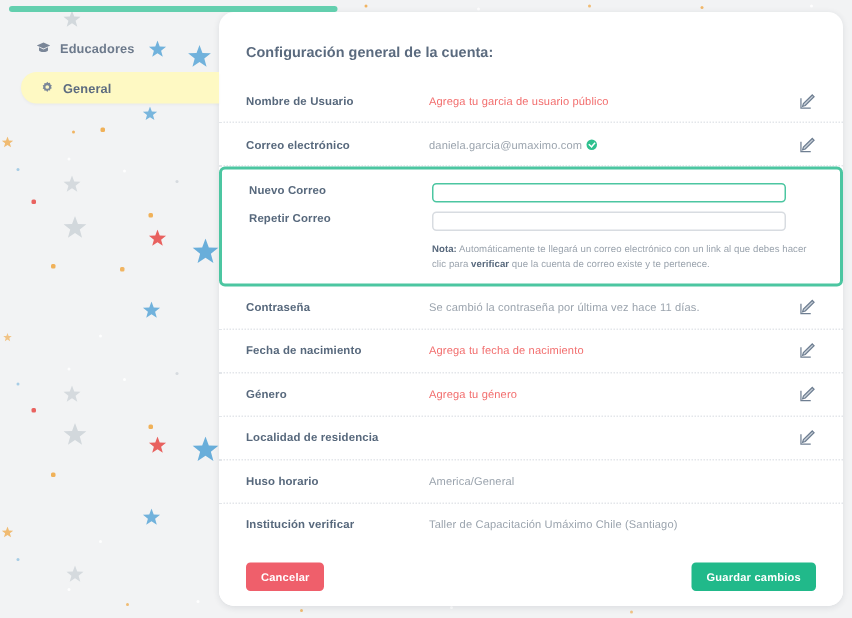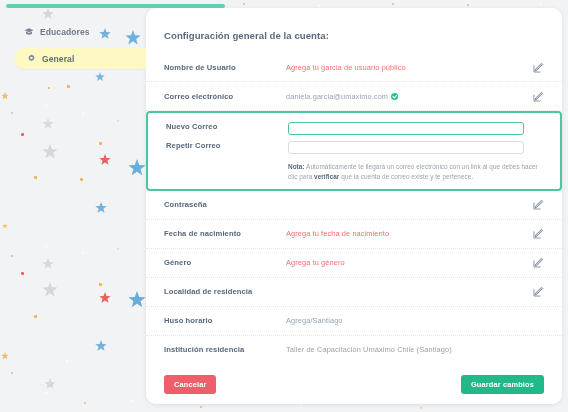--- a/index.html
+++ b/index.html
@@ -440,20 +440,21 @@
         </div>
 
         <p class="note">
           <b>Nota:</b><span> Automáticamente te llegará un correo electrónico con un link al que debes hacer clic para </span><b>verificar</b><span> que la cuenta de correo existe y te pertenece.</span>
         </p>
 
       </div>
 
       <div class="row">
         <div class="row-label">Contraseña</div>
+        <div class="row-value">Se cambió la contraseña por última vez hace 11 días.</div>
         <span class="edit-btn">
           <svg viewBox="0 0 16 16" width="11" height="11" fill="none" stroke="currentColor" stroke-width="1.2">
             <path d="M12.4 1.9 14.1 3.6 5.6 12.1 3 12.9 3.8 10.3 12.4 1.9Z" fill="#c9d0d9" stroke="#6f7f92"></path>
             <path d="M1.4 5.1v9.5h9.5" stroke="#6f7f92"></path>
           </svg>
         </span>
       </div>
 
       <div class="row">
         <div class="row-label">Fecha de nacimiento</div>
@@ -482,25 +483,25 @@
         <span class="edit-btn">
           <svg viewBox="0 0 16 16" width="11" height="11" fill="none" stroke="currentColor" stroke-width="1.2">
             <path d="M12.4 1.9 14.1 3.6 5.6 12.1 3 12.9 3.8 10.3 12.4 1.9Z" fill="#c9d0d9" stroke="#6f7f92"></path>
             <path d="M1.4 5.1v9.5h9.5" stroke="#6f7f92"></path>
           </svg>
         </span>
       </div>
 
       <div class="row">
         <div class="row-label">Huso horario</div>
-        <div class="row-value">Agrega/Santiago</div>
-      </div>
-
-      <div class="row">
-        <div class="row-label">Institución residencia</div>
+        <div class="row-value">America/General</div>
+      </div>
+
+      <div class="row">
+        <div class="row-label">Institución verificar</div>
         <div class="row-value">Taller de Capacitación Umáximo Chile (Santiago)</div>
       </div>
 
       <div class="row">
         <div class="row-label">Estatus académico</div>
         <div class="row-value">1° Básico</div>
       </div>
 
     </div>
 

